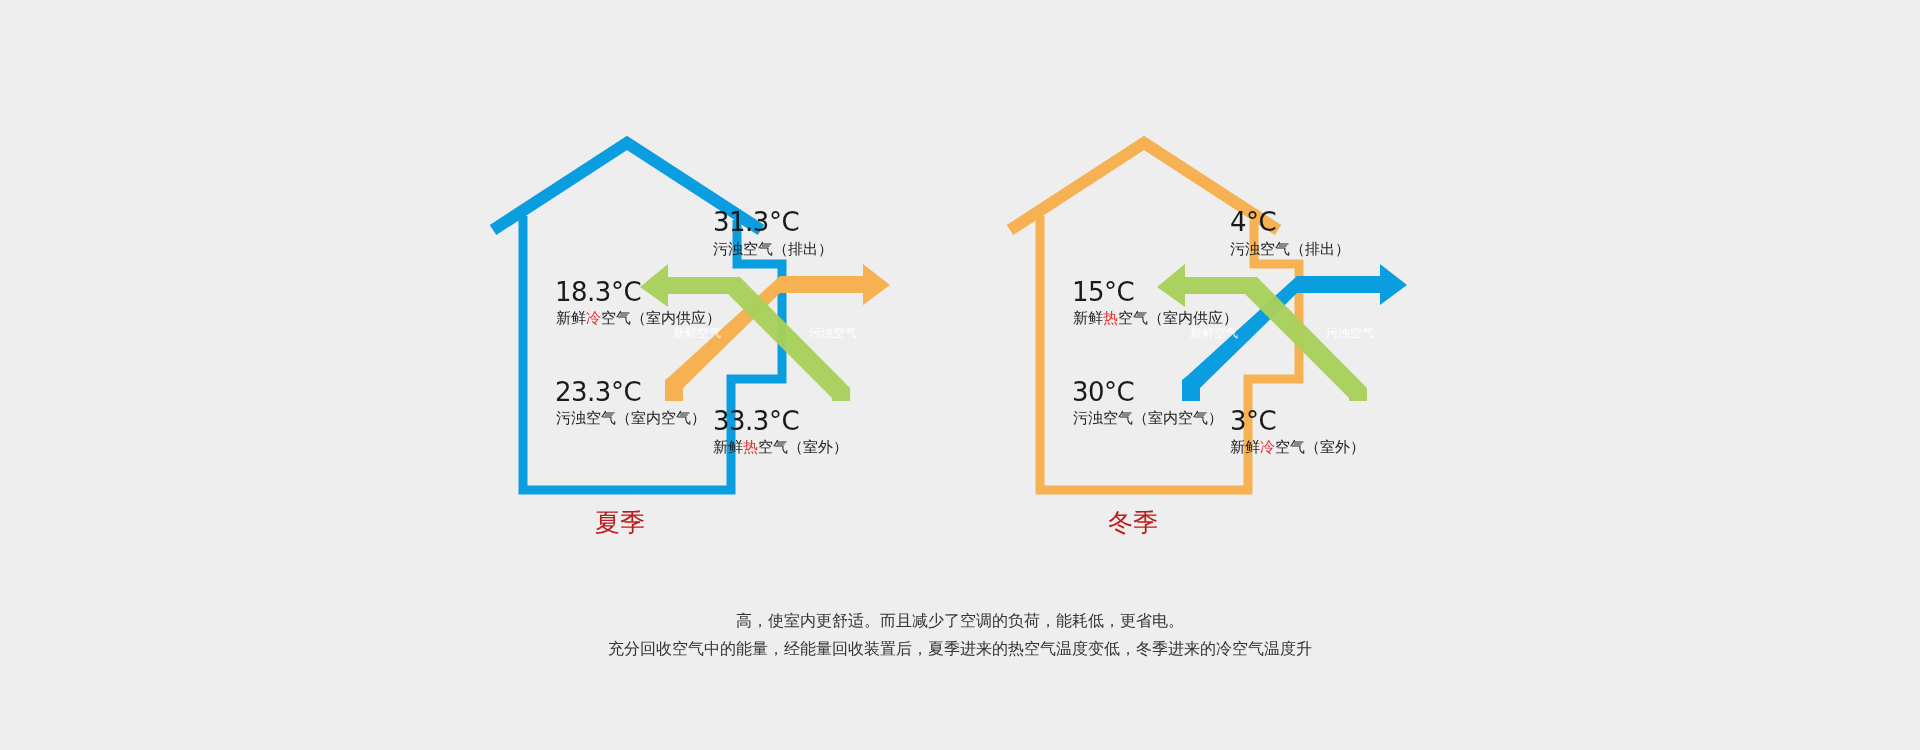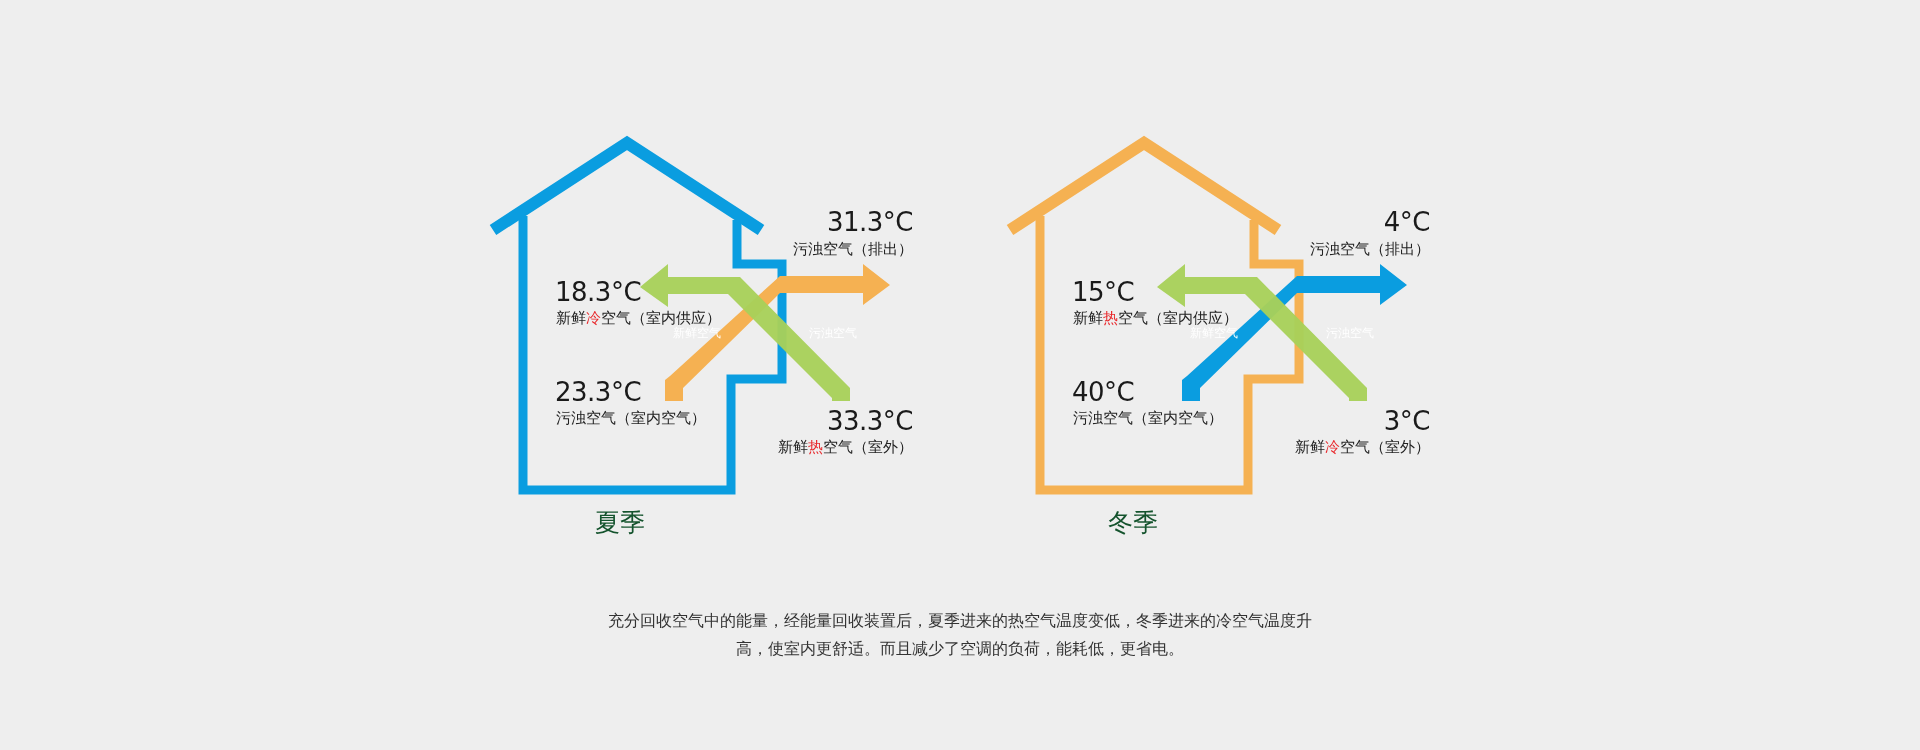--- a/index.html
+++ b/index.html
@@ -13,29 +13,29 @@
   .diagram { position: absolute; top: 0; width: 560px; height: 560px; }
   .diagram svg { position: absolute; left: 0; top: 0; overflow: visible; }
   .temp {
     position: absolute; font-size: 26px; line-height: 30px; letter-spacing: -0.5px;
     color: #1a1a1a; white-space: nowrap;
   }
   .sub {
     position: absolute; font-size: 15px; line-height: 18px; color: #222;
     white-space: nowrap;
   }
-  .right { text-align: right; }
+  .right { text-align: left; }
   .hl { color: #e8262a; }
   .arrow-label {
     position: absolute; font-size: 12px; line-height: 14px; color: #ffffff;
     white-space: nowrap;
     margin-top: 48px;
   }
   .season {
-    position: absolute; font-size: 25px; line-height: 30px; color: #14532d;
+    position: absolute; font-size: 25px; line-height: 30px; color: #b91c1c;
     white-space: nowrap;
   }
   .desc {
     position: absolute; left: 560px; top: 607px; width: 800px;
     text-align: center; font-size: 16px; line-height: 28px; color: #333;
   }
 </style>
 </head>
 <body>
 
@@ -83,29 +83,29 @@
 <div class="season" style="left:595px; top:508px;">夏季</div>
 
 <span class="arrow-label" style="left:1190px; top:278px;">新鲜空气</span>
 <span class="arrow-label" style="left:1326px; top:278px;">污浊空气</span>
 
 <div class="temp" style="left:1072px; top:277px;">15°C</div>
 <div class="sub" style="left:1073px; top:309px;">
   <span>新鲜</span><span class="hl">热</span><span>空气（室内供应）</span>
 </div>
 
-<div class="temp" style="left:1072px; top:377px;">40°C</div>
+<div class="temp" style="left:1072px; top:377px;">30°C</div>
 <div class="sub" style="left:1073px; top:409px;">污浊空气（室内空气）</div>
 
 <div class="temp right" style="left:1230px; width:200px; top:207px;">4°C</div>
 <div class="sub right" style="left:1230px; width:200px; top:240px;">污浊空气（排出）</div>
 
 <div class="temp right" style="left:1230px; width:200px; top:406px;">3°C</div>
 <div class="sub right" style="left:1230px; width:200px; top:438px;">
   <span>新鲜</span><span class="hl">冷</span><span>空气（室外）</span>
 </div>
 
 <div class="season" style="left:1108px; top:508px;">冬季</div>
 
 <div class="desc">
+  <div>高，使室内更舒适。而且减少了空调的负荷，能耗低，更省电。</div>
   <div>充分回收空气中的能量，经能量回收装置后，夏季进来的热空气温度变低，冬季进来的冷空气温度升</div>
-  <div>高，使室内更舒适。而且减少了空调的负荷，能耗低，更省电。</div>
 </div>
 
 </body></html>

